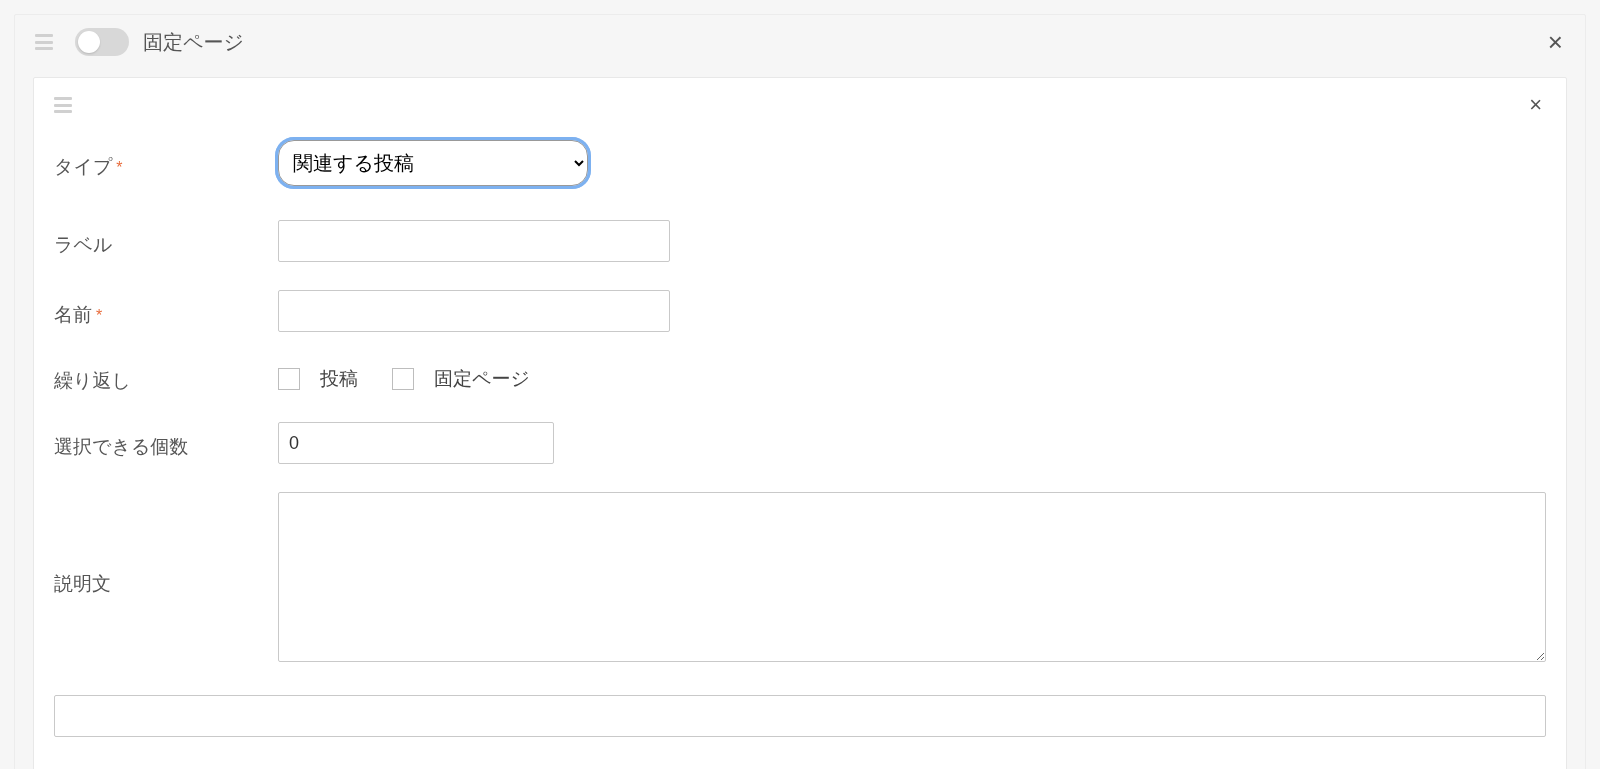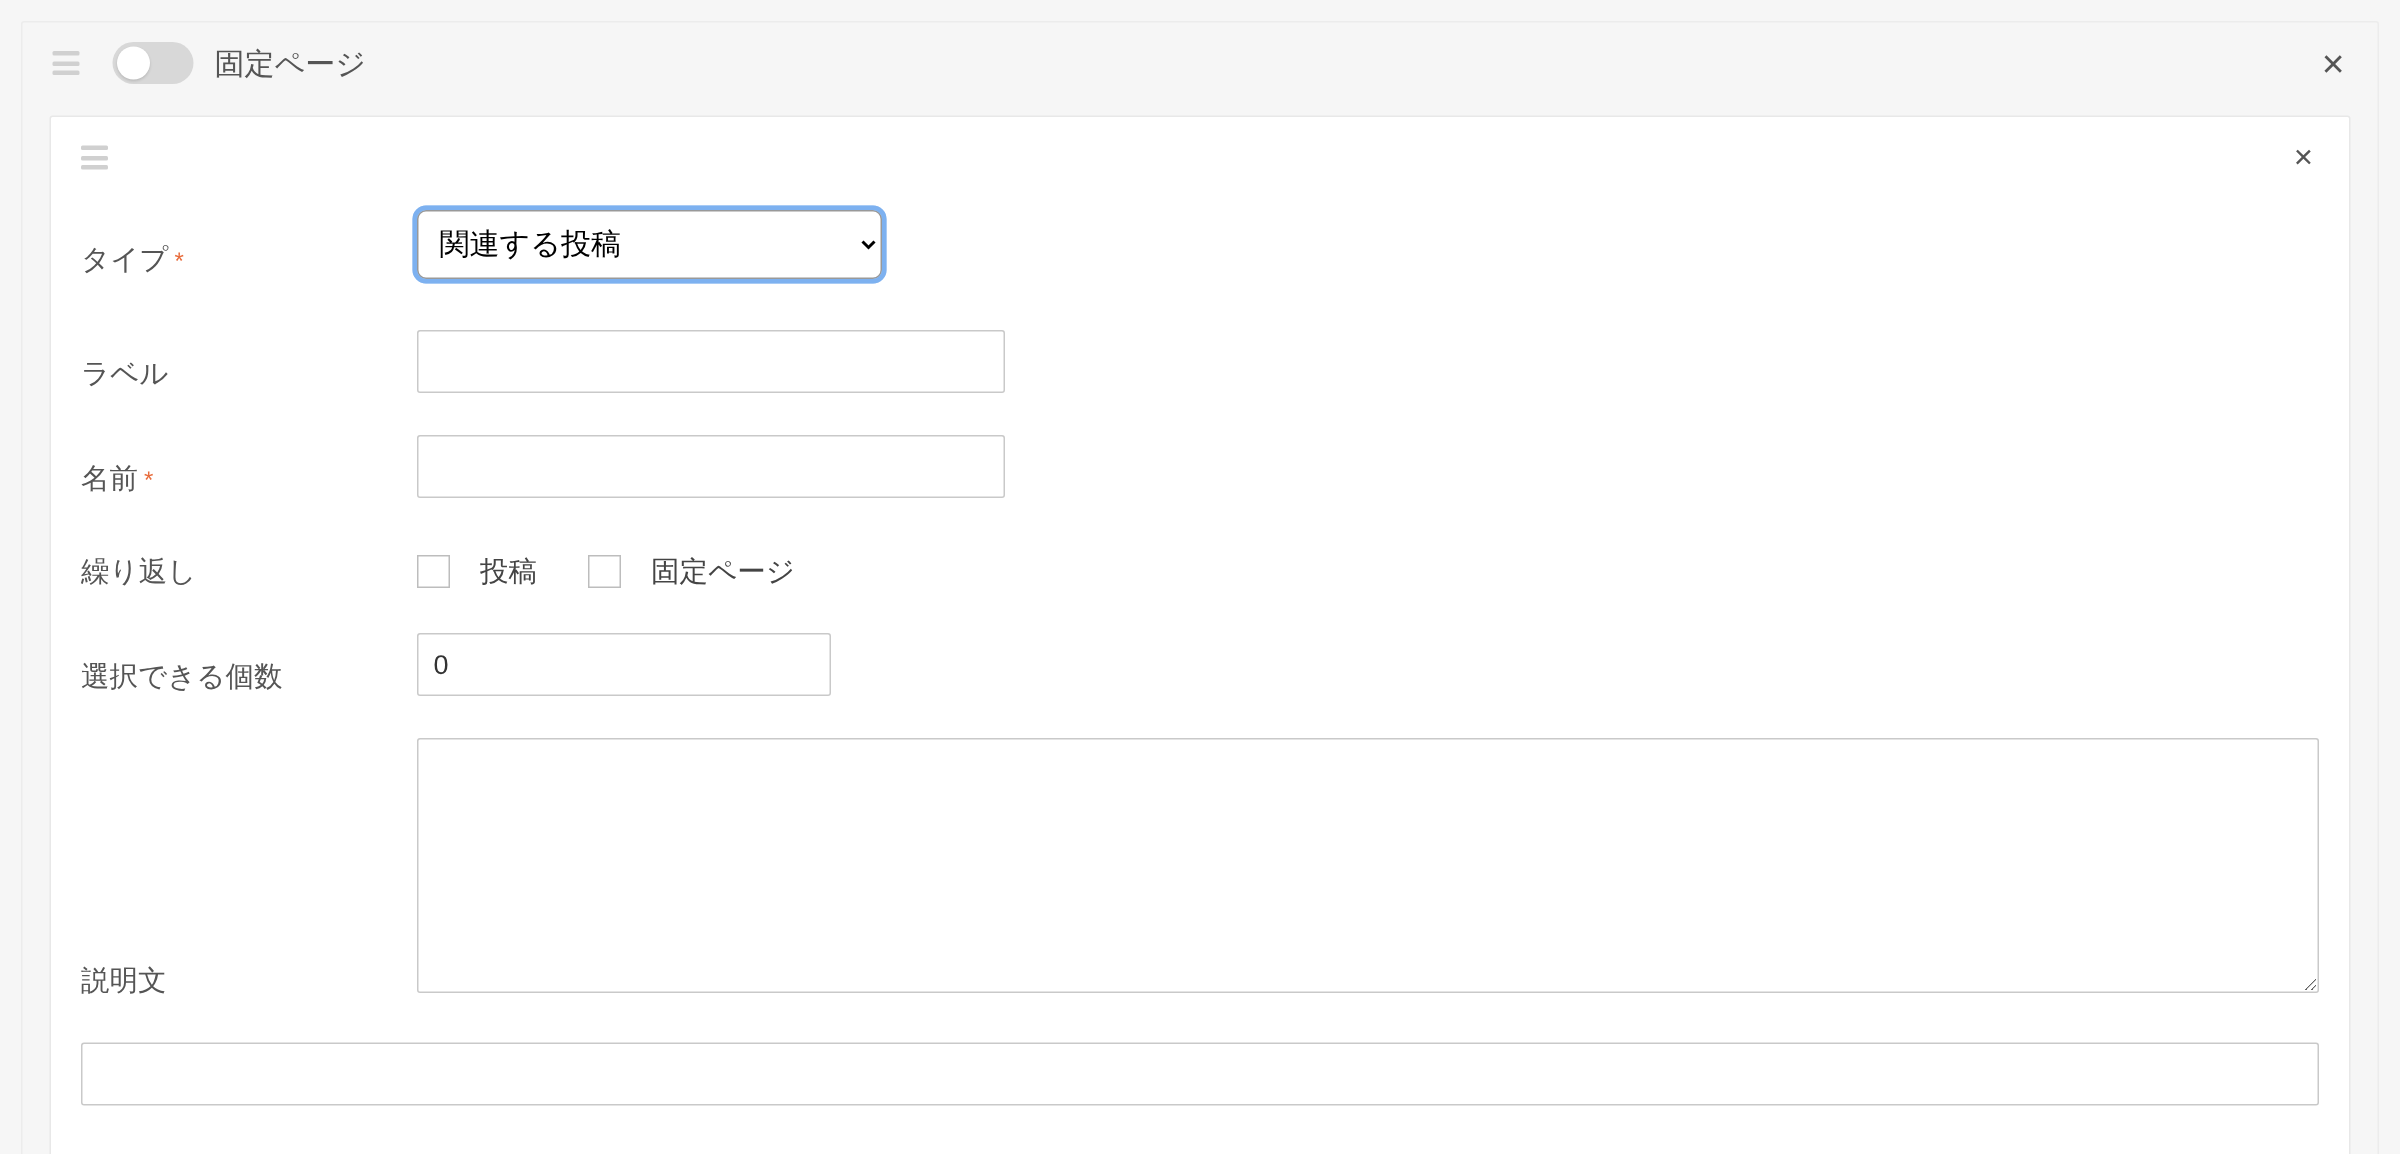--- a/index.html
+++ b/index.html
@@ -60,35 +60,35 @@
     padding: 14px 20px 24px 20px;
     position:relative;
   }
   .inner-header {
     display:flex; align-items:center; padding-bottom:18px;
   }
   .inner-header .drag-icon { margin-right:0; }
   .inner-header .close-x { font-size:22px; }
 
   .field-row {
-    display:flex; align-items:flex-end;
+    display:flex; align-items:center;
     padding: 14px 0;
   }
   .field-label {
     width: 224px; flex: 0 0 224px;
     font-size:19px; color:#555;
     padding-top:8px;
   }
   .req { color:#e86c3c; font-size:16px; margin-left:4px; }
   .field-input { flex:1; }
 
   select.native {
     width:310px; height:46px;
     font-size:20px; padding:4px 10px;
-    border:1px solid #999; border-radius:6px;
+    border:1px solid #999; border-radius:16px;
     background:#fff;
     outline: 3px solid #7db1f0; outline-offset:0;
     box-shadow: 0 0 0 3px rgba(100,160,235,.35) inset 0 0 0 0;
   }
   
   .select-focus {
     border:1px solid #5a8fd6;
     box-shadow: 0 0 0 3px rgba(100,160,235,.55);
   }
 

